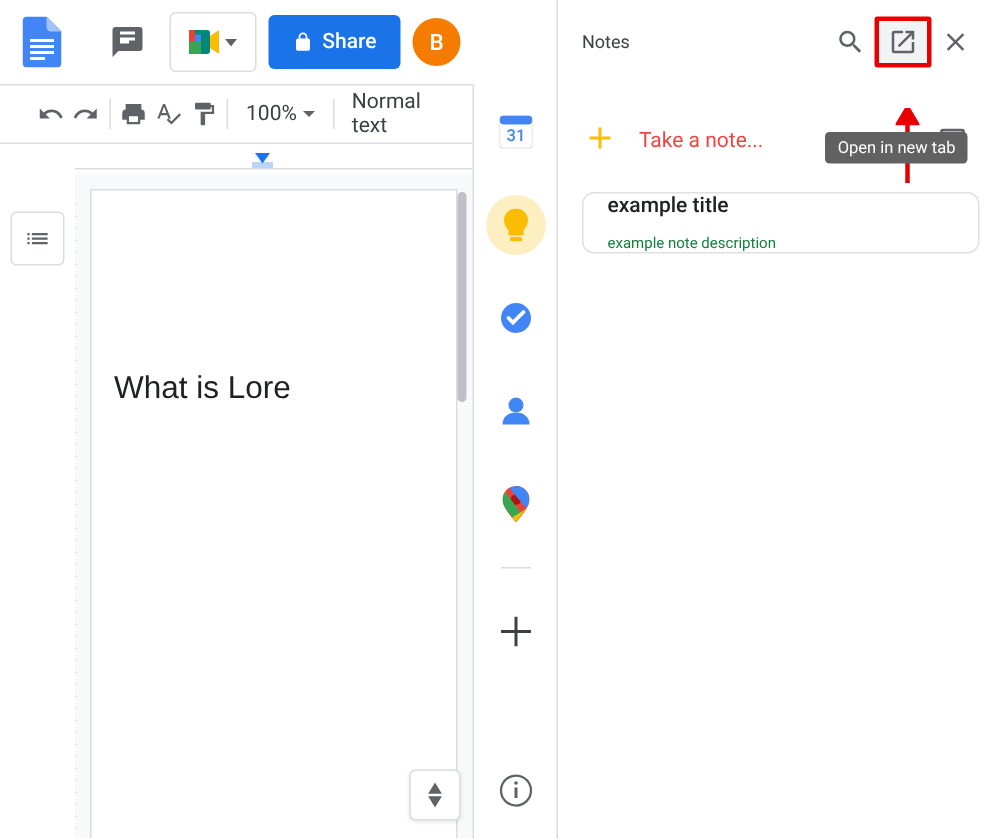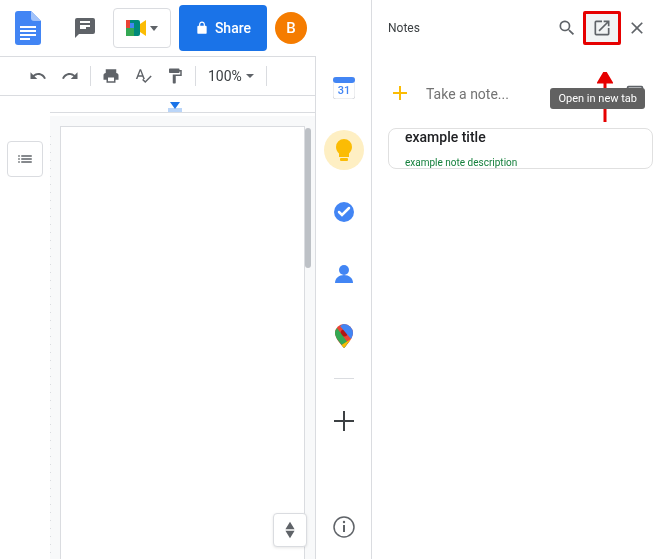--- a/index.html
+++ b/index.html
@@ -5,21 +5,21 @@
 * { box-sizing: border-box; margin: 0; padding: 0; }
 body { font-family: 'Google Sans', Roboto, Arial, sans-serif; font-size: 14px; color: #202124; background: #fff; overflow: hidden; width: 669px; height: 559px; position: relative; }
 .main-area { position: absolute; left: 0; top: 0; width: 315px; height: 559px; display: flex; flex-direction: column; }
 .toolbar1 { height: 56px; display: flex; align-items: center; padding: 0 8px; gap: 8px; }
 .docs-logo { width: 40px; height: 40px; display: flex; align-items: center; justify-content: center; }
 .docs-logo svg { width: 26px; height: 34px; }
 .tb-spacer { flex: 1; }
 .icon-btn { width: 40px; height: 40px; display: flex; align-items: center; justify-content: center; border-radius: 50%; cursor: pointer; color: #5f6368; }
 .icon-btn svg { width: 24px; height: 24px; fill: currentColor; }
 .meet-btn { width: 58px; height: 40px; display: flex; align-items: center; justify-content: center; border: 1px solid #dadce0; border-radius: 4px; cursor: pointer; }
-.share-btn { height: 46px; background: #1a73e8; color: #fff; border-radius: 4px; padding: 0 16px; display: flex; align-items: center; gap: 6px; font-weight: 500; cursor: pointer; }
+.share-btn { height: 36px; background: #1a73e8; color: #fff; border-radius: 4px; padding: 0 16px; display: flex; align-items: center; gap: 6px; font-weight: 500; cursor: pointer; }
 .avatar { width: 32px; height: 32px; border-radius: 50%; background: #f57c00; color: #fff; display: flex; align-items: center; justify-content: center; font-weight: 500; font-size: 15px; cursor: pointer; }
 .toolbar2 { height: 40px; display: flex; align-items: center; border-top: 1px solid #dadce0; border-bottom: 1px solid #dadce0; padding: 0 24px; gap: 4px; color: #5f6368; }
 .tb2-btn { width: 28px; height: 28px; display: flex; align-items: center; justify-content: center; cursor: pointer; }
 .tb2-btn svg { width: 18px; height: 18px; fill: #5f6368; }
 .tb2-sep { width: 1px; height: 20px; background: #dadce0; margin: 0 2px; }
 .zoom-sel, .style-sel { display: flex; align-items: center; gap: 4px; padding: 0 6px; cursor: pointer; font-size: 14px; color: #3c4043; }
 .dropdown-arrow { width: 0; height: 0; border-left: 4px solid transparent; border-right: 4px solid transparent; border-top: 4px solid #5f6368; }
 .doc-body { flex: 1; display: flex; overflow: hidden; position: relative; }
 .left-rail { width: 50px; padding-top: 45px; display: flex; justify-content: center; }
 .outline-btn { width: 36px; height: 36px; border: 1px solid #dadce0; border-radius: 4px; display: flex; align-items: center; justify-content: center; cursor: pointer; color: #5f6368; }
@@ -49,21 +49,21 @@
 .keep-title-block { flex: 1; }
 .keep-kicker { font-size: 10px; letter-spacing: 1.2px; color: #80868b; font-weight: 500; }
 .keep-title { font-size: 12px; color: #3c4043; font-weight: 400; }
 .keep-header-btn { width: 32px; height: 32px; display: flex; align-items: center; justify-content: center; cursor: pointer; color: #5f6368; border-radius: 50%; }
 .keep-header-btn svg { width: 20px; height: 20px; fill: currentColor; }
 .new-tab-btn { border: 3px solid #e60000; background: #f1f3f4; border-radius: 2px; width: 38px; height: 34px; }
 .keep-body { flex: 1; padding: 12px 16px; }
 .take-note { display: flex; align-items: center; gap: 14px; padding: 8px 0 16px 0; }
 .plus-circ { color: #fbbc04; }
 .plus-circ svg { width: 24px; height: 24px; fill: currentColor; }
-.take-note-text { flex: 1; color: #737373; font-size: 14px; cursor: text; }
+.take-note-text { flex: 1; color: #ef4444; font-size: 14px; cursor: text; }
 .checkbox-btn { width: 36px; height: 36px; display: flex; align-items: center; justify-content: center; cursor: pointer; color: #5f6368; }
 .checkbox-btn svg { width: 22px; height: 22px; fill: currentColor; }
 .note-card { border: 1px solid #e0e0e0; border-radius: 8px; padding: 0 16px; }
 .note-title { font-size: 14px; font-weight: 500; color: #202124; margin-bottom: 12px; }
 .note-desc { font-size: 10px; color: #15803d; }
 
 .tooltip { position: absolute; top: 44px; right: 24px; background: #616161; color: #fff; font-size: 11px; padding: 4px 8px; border-radius: 3px; white-space: nowrap; z-index: 10; margin-top: 44px; }
 .red-arrow { position: absolute; top: 72px; right: 56px; z-index: 5; }
 </style>
 </head>
@@ -134,39 +134,43 @@
         <svg viewBox="0 0 24 24">
           <path d="M18 4V3a1 1 0 0 0-1-1H5a1 1 0 0 0-1 1v4a1 1 0 0 0 1 1h12a1 1 0 0 0 1-1V6h1v4H9v11a1 1 0 0 0 1 1h2a1 1 0 0 0 1-1v-9h8V4h-3z"></path>
         </svg>
       </div>
     <div class="tb2-sep"></div>
     <div class="zoom-sel">
       <span>100%</span>
       <div class="dropdown-arrow"></div>
     </div>
     <div class="tb2-sep"></div>
+    <div class="style-sel">
+      <span>Normal text</span>
+    </div>
   </div>
 
   <div class="doc-body">
     <div class="left-rail">
       <div class="outline-btn">
         <svg viewBox="0 0 24 24">
             <path d="M3 13h2v-2H3v2zm0 4h2v-2H3v2zm0-8h2V7H3v2zm4 4h14v-2H7v2zm0 4h14v-2H7v2zM7 7v2h14V7H7z"></path>
           </svg>
       </div>
     </div>
     <div class="ruler-area">
       <div class="hruler">
         <div class="hruler-line"></div>
         <div class="tab-marker"></div>
         <div class="indent-top"></div>
       </div>
       <div class="page-wrap">
         <div class="vruler"></div>
         <div class="page">
+          <h2>What is Lore</h2>
         </div>
         <div class="scrollbar-v"></div>
         <div class="explore-fab">
           <svg viewBox="0 0 24 24">
               <path d="M12 2l-5.5 9h11z M12 22l5.5-9h-11z" fill="#5f6368"></path>
             </svg>
         </div>
       </div>
     </div>
   </div>

